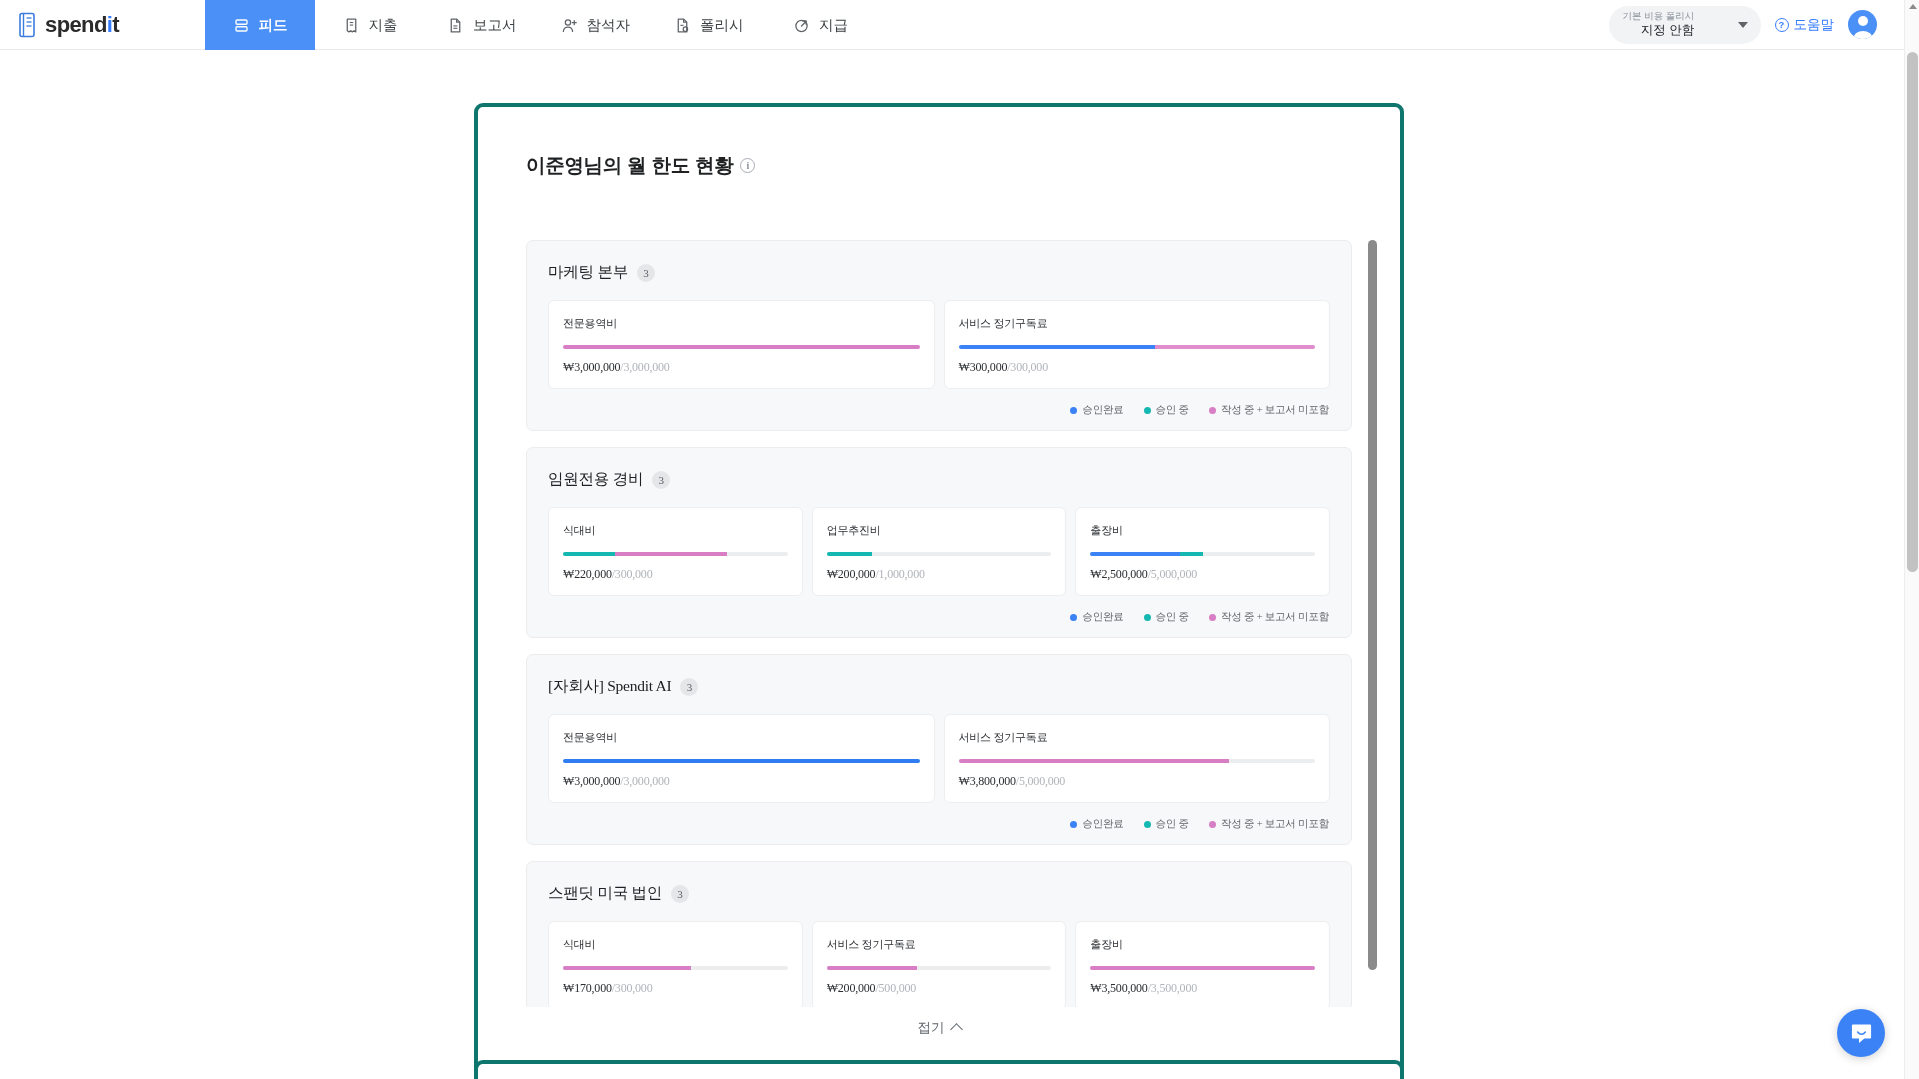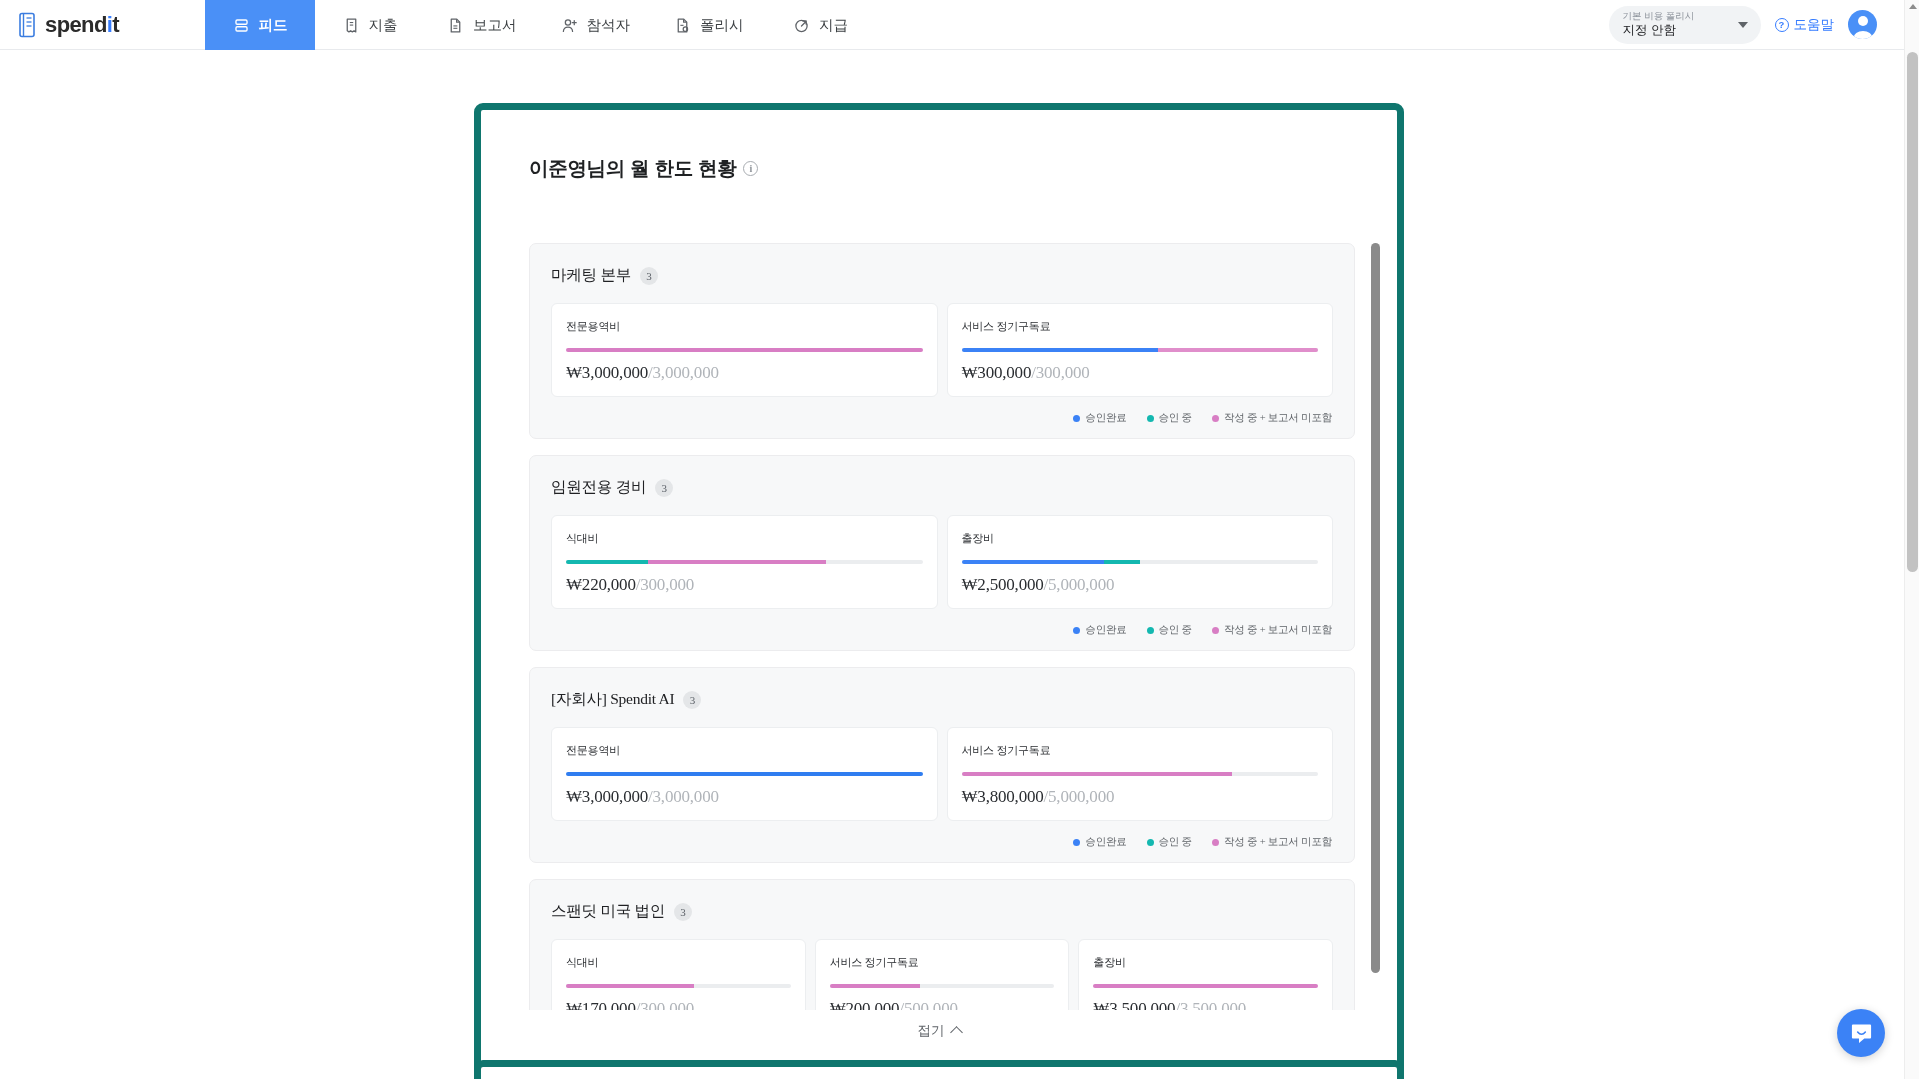--- a/index.html
+++ b/index.html
@@ -51,21 +51,21 @@
   .nav-label { line-height: 1; white-space: nowrap; }
 
   .nav-right {
     margin-left: auto; display: flex; align-items: center;
     gap: 14px; padding-right: 42px;
   }
   .policy-select {
     background: #f1f3f5; border-radius: 20px;
     height: 38px; width: 152px;
     display: flex; align-items: center; justify-content: space-between;
-    padding: 0 13px 0 14px; cursor: pointer;
+    padding: 0 13px 0 14px; cursor: pointer; text-align: right;
   }
   .policy-select .ps-txt { display: flex; flex-direction: column; gap: 1px; }
   .policy-label { font-size: 9.5px; color: #8a9099; line-height: 1.15; }
   .policy-value { font-size: 12.5px; color: #202124; line-height: 1.15; }
   .caret-down {
     width: 0; height: 0;
     border-left: 5px solid transparent;
     border-right: 5px solid transparent;
     border-top: 6px solid #5f6368;
   }
@@ -97,21 +97,21 @@
   
   .page {
     position: absolute; top: 50px; left: 0;
     width: 1919px; height: 1029px;
     background: #ffffff;
   }
 
   .card {
     position: absolute; left: 474px; width: 930px;
     background: #ffffff;
-    border: 7px solid #0f766e;
+    border: 4px solid #0f766e;
     border-radius: 9px;
   }
   #limit-card { top: 53px; height: 975px; }
   #next-card  { top: 1010px; height: 120px; }
 
   .card-title-row {
     display: flex; align-items: center; gap: 7px;
     padding: 45px 0 0 48px;
   }
   .card-title {
@@ -163,21 +163,21 @@
     font-size: 11px; color: #2a2d31; margin-bottom: 14px;
     white-space: nowrap; overflow: hidden; text-overflow: ellipsis;
     letter-spacing: -0.2px;
   }
   .bar-track {
     height: 4px; width: 100%; border-radius: 3px;
     background: #ebedef; overflow: hidden; display: flex;
     margin-bottom: 11px;
   }
   .bar-seg { height: 100%; }
-  .bc-amounts { font-size: 17px; letter-spacing: -0.2px; }
+  .bc-amounts { font-size: 12px; letter-spacing: -0.2px; }
   .amt-used { color: #2a2d31; }
   .amt-total { color: #b0b4b9; }
 
   .legend {
     display: flex; align-items: flex-start; justify-content: flex-end;
     gap: 20px; padding: 14px 22px 13px 0;
   }
   .legend-item { display: flex; align-items: center; gap: 5px; }
   .legend-dot { width: 7px; height: 7px; border-radius: 50%; }
   .legend-text { font-size: 10.5px; color: #5f6368; letter-spacing: -0.2px; }
@@ -389,20 +389,27 @@
             <div class="budget-row">
               <div class="budget-card">
                 <div class="bc-title">식대비</div>
                 <div class="bar-track">
                   <span class="bar-seg" style="width:23%;background:#14b8b0"></span>
                   <span class="bar-seg" style="width:50%;background:#d87ec4"></span>
                 </div>
                 <div class="bc-amounts"><span class="amt-used">₩220,000</span><span class="amt-total">/300,000</span></div>
               </div>
               <div class="budget-card">
+                <div class="bc-title">업무추진비</div>
+                <div class="bar-track">
+                  <span class="bar-seg" style="width:20%;background:#14b8b0"></span>
+                </div>
+                <div class="bc-amounts"><span class="amt-used">₩200,000</span><span class="amt-total">/1,000,000</span></div>
+              </div>
+              <div class="budget-card">
                 <div class="bc-title">출장비</div>
                 <div class="bar-track">
                   <span class="bar-seg" style="width:40%;background:#3b82f6"></span>
                   <span class="bar-seg" style="width:10%;background:#14b8b0"></span>
                 </div>
                 <div class="bc-amounts"><span class="amt-used">₩2,500,000</span><span class="amt-total">/5,000,000</span></div>
               </div>
             </div>
             <div class="legend">
               <span class="legend-item">

